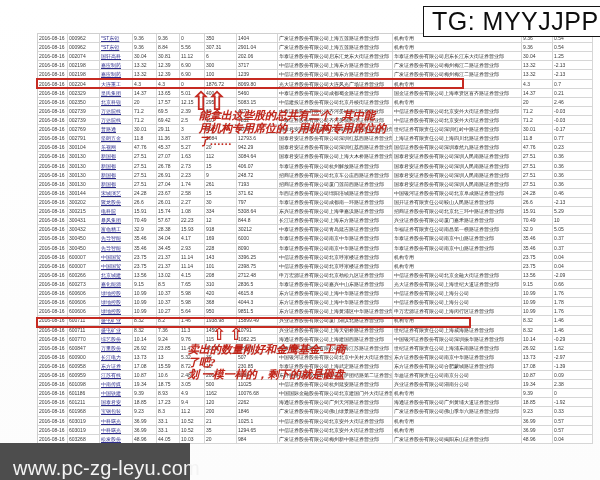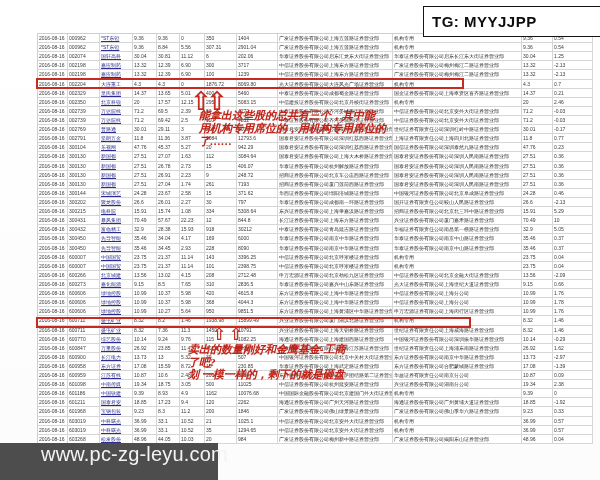--- a/index.html
+++ b/index.html
@@ -43,26 +43,26 @@
     position:absolute;color:#c62b22;z-index:6;pointer-events:none;
     font-weight:bold;font-family:"DejaVu Sans",sans-serif;
   }
   
   #wm-top{
     position:absolute;left:423px;top:6px;width:180px;height:31px;
     background:#ffffff;border:1px solid #141414;box-sizing:border-box;
     z-index:10;display:flex;align-items:center;
   }
   #wm-top span{
-    font-size:15px;font-weight:bold;color:#0d0d0d;letter-spacing:.5px;padding-left:8px;
+    font-size:25px;font-weight:normal;color:#0d0d0d;letter-spacing:.5px;padding-left:8px;
     font-family:"Liberation Sans","DejaVu Sans",sans-serif;white-space:nowrap;
   }
   #wm-bottom{
     position:absolute;left:0;top:443px;width:190px;height:37px;
-    background:#4d4d4d;z-index:10;display:flex;align-items:flex-start;padding-left:28px;
+    background:#4d4d4d;z-index:10;display:flex;align-items:flex-end;
   }
   #wm-bottom span{
     color:#f3f3f3;font-size:20px;padding-left:13px;letter-spacing:.2px;
     font-family:"Liberation Sans","DejaVu Sans",sans-serif;white-space:nowrap;
   }
 </style>
 </head>
 <body>
 
 <div id="stage">

